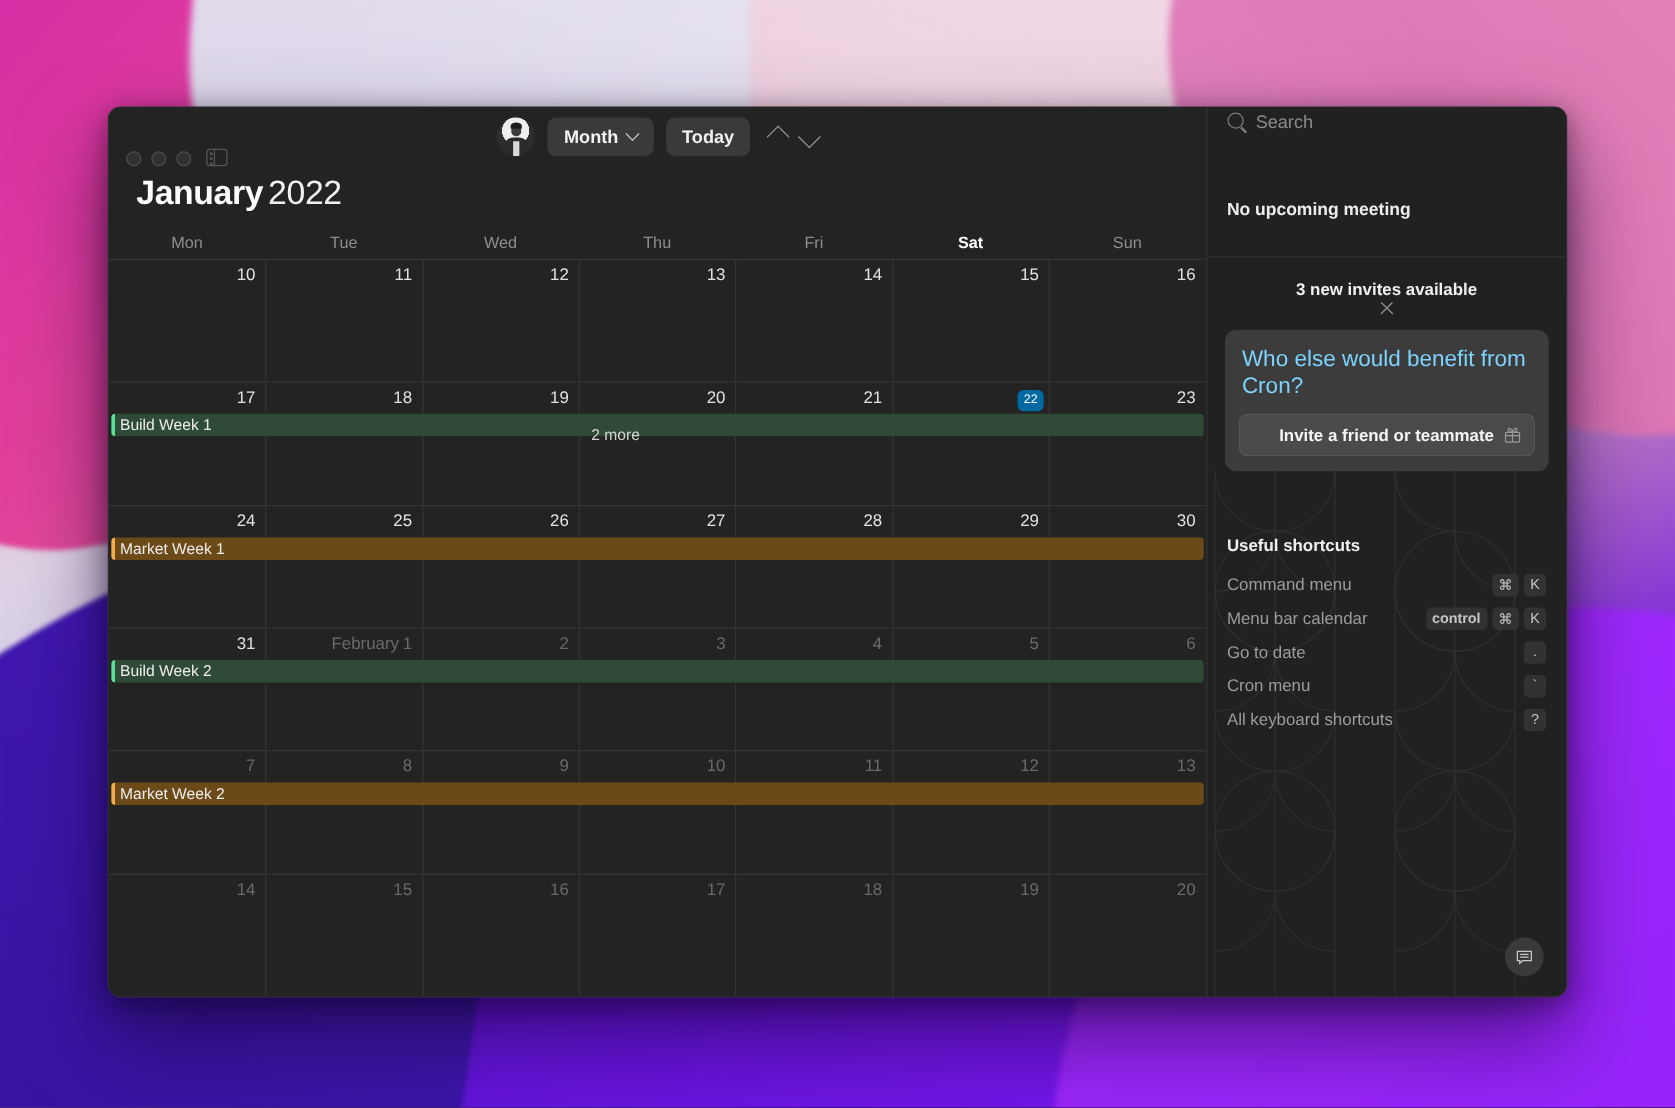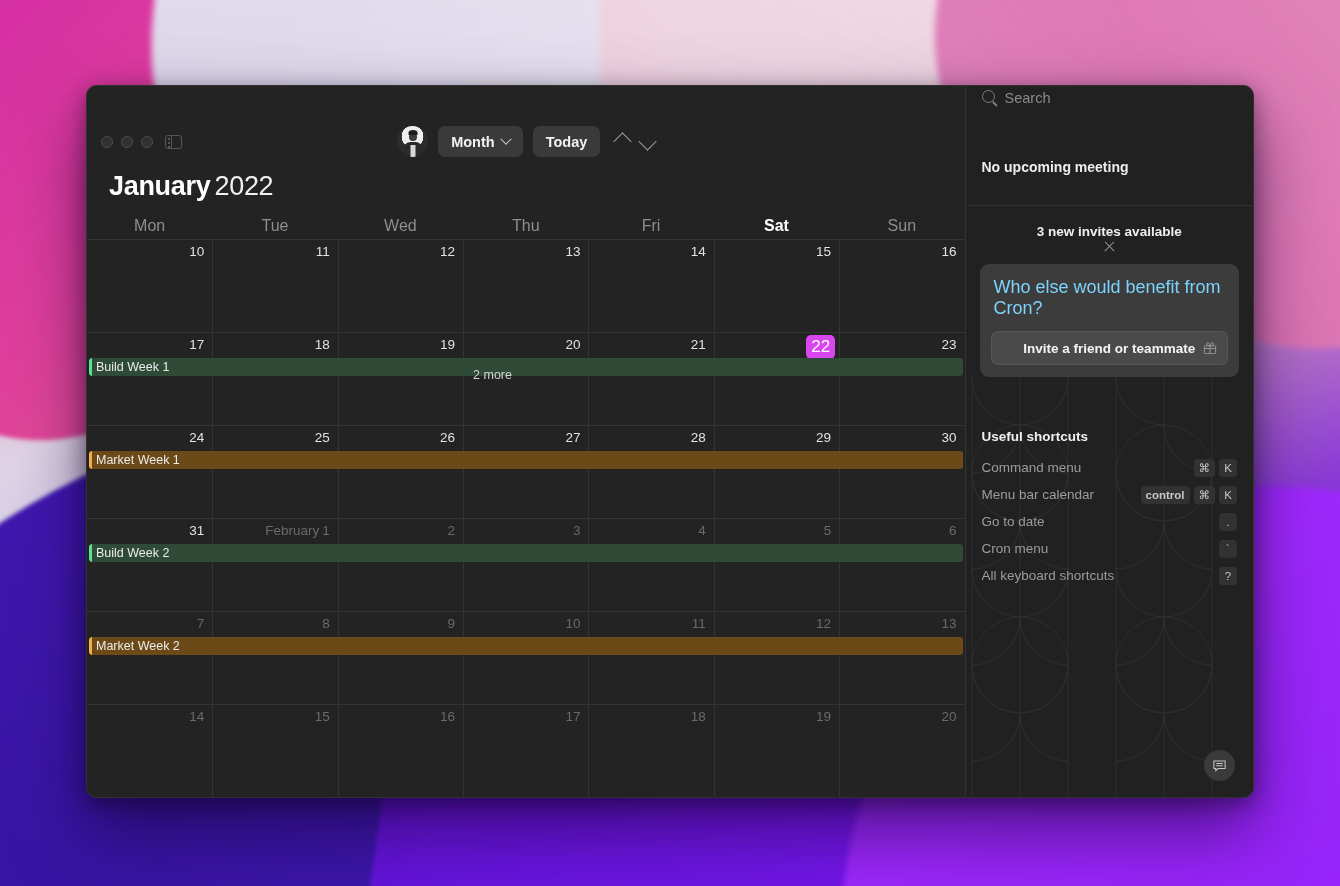--- a/index.html
+++ b/index.html
@@ -89,25 +89,24 @@
 
   
   .cal-pane {
     width: 879px;
     background: #232323;
     display: flex; flex-direction: column;
     position: relative;
   }
   .titlebar {
     height: 47px;
-    display: flex; align-items: center;
+    display: flex; align-items: flex-end;
     padding-left: 14px;
     flex-shrink: 0;
     position: relative;
-    margin-top: 32px;
   }
   .lights { display: flex; align-items: center; gap: 8px; }
   .light {
     width: 12px; height: 12px; border-radius: 50%;
     border: 1px solid #4d4d4d;
     background: #313131;
   }
   .sidebar-toggle {
     margin-left: 12px;
     width: 17px; height: 14px;
@@ -204,21 +203,21 @@
   .month-head .y { font-weight: 400; color: #f0f0f0; margin-left: 4px; }
 
   .dow-row {
     display: grid;
     grid-template-columns: repeat(7, 1fr);
     height: 27px;
     flex-shrink: 0;
   }
   .dow {
     display: flex; align-items: center; justify-content: center;
-    font-size: 16px; color: #8e8e8e;
+    font-size: 13px; color: #8e8e8e;
   }
   .dow.today-col { color: #ffffff; font-weight: 700; }
 
   .grid-wrap { flex: 1; display: flex; flex-direction: column; }
   .week {
     flex: 1;
     position: relative;
     border-top: 1px solid #343434;
     display: grid;
     grid-template-columns: repeat(7, 1fr);
@@ -233,26 +232,26 @@
   .daynum {
     text-align: right;
     font-size: 13.5px;
     color: #e2e2e2;
     line-height: 1;
   }
   .day.out .daynum { color: #6a6a6a; }
   .daynum .mlabel { margin-right: 3px; }
   .today-pill {
     display: inline-block;
-    background: #d946ef;
+    background: #0369a1;
     color: #ffffff;
     border-radius: 5px;
     padding: 3px 5px 4px;
     line-height: 1;
-    font-size: 17px;
+    font-size: 10px;
     margin: -3px -4px -4px 0;
   }
 
   
   .evt {
     position: absolute;
     left: 2px;
     height: 18px;
     border-radius: 3px;
     display: flex; align-items: center;

